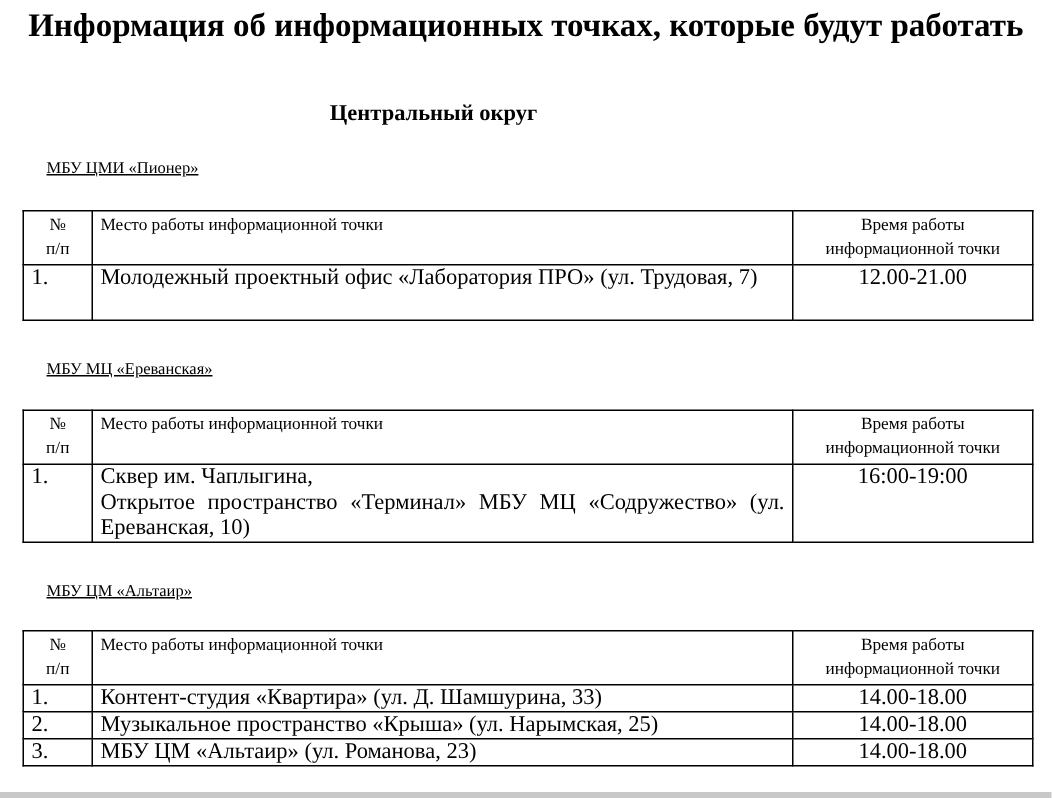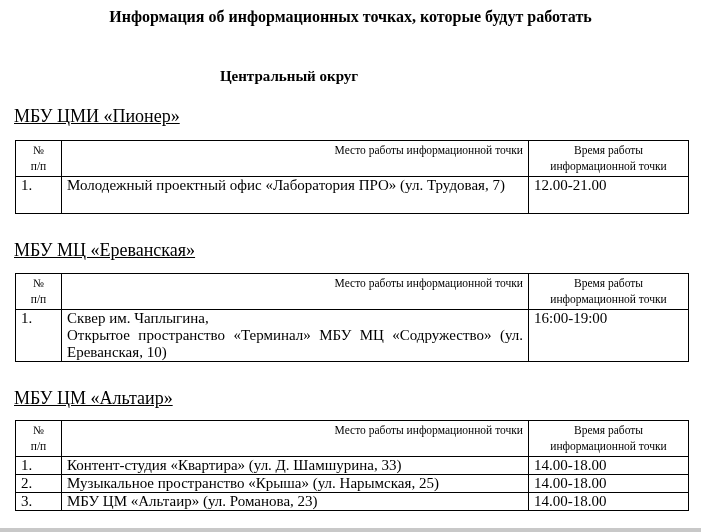--- a/index.html
+++ b/index.html
@@ -2,47 +2,47 @@
 <html><head>
 <meta charset="utf-8">
 <style>
   html, body { margin: 0; padding: 0; background: #ffffff; }
   body {
     width: 701px; height: 532px; overflow: hidden; position: relative;
     font-family: "Liberation Serif", "DejaVu Serif", serif; color: #000;
   }
   .title {
     position: absolute; left: 0; top: 6px; width: 701px;
-    text-align: center; font-weight: bold; font-size: 16px; line-height: 21px;
+    text-align: center; font-weight: bold; font-size: 22px; line-height: 21px;
   }
   .district {
     position: absolute; left: 0; top: 68px; width: 578px;
     text-align: center; font-weight: bold; font-size: 15px;
   }
   .org {
-    position: absolute; left: 14px; font-size: 18px; text-decoration: underline;
+    position: absolute; left: 31px; font-size: 11px; text-decoration: underline;
   }
   table.pts {
     position: absolute; left: 15px; width: 674px;
     border-collapse: collapse; table-layout: fixed;
   }
   table.pts td, table.pts th {
     border: 1px solid #000; vertical-align: top; padding: 0 5px;
   }
   table.pts th {
     font-weight: normal; font-size: 11.5px; line-height: 16px; padding-top: 1px; padding-bottom: 2px;
   }
   table.pts td { font-size: 15px; line-height: 17px; }
   col.c1 { width: 46px; }
   col.c3 { width: 160px; }
   th.h-num { text-align: center; }
-  th.h-place { text-align: right; }
+  th.h-place { text-align: left; }
   th.h-time { text-align: center; }
   td.place { text-align: justify; }
-  td.time { padding-left: 8px; }
+  td.time { padding-left: 8px; text-align: center; }
   td.num { padding-left: 10px; }
   .bottom-bar {
     position: absolute; left: 0; top: 528px; width: 701px; height: 4px; background: #c8c8c8;
   }
 </style>
 </head>
 <body>
 
 <div class="title">
   <div>Информация об информационных точках, которые будут работать</div>

